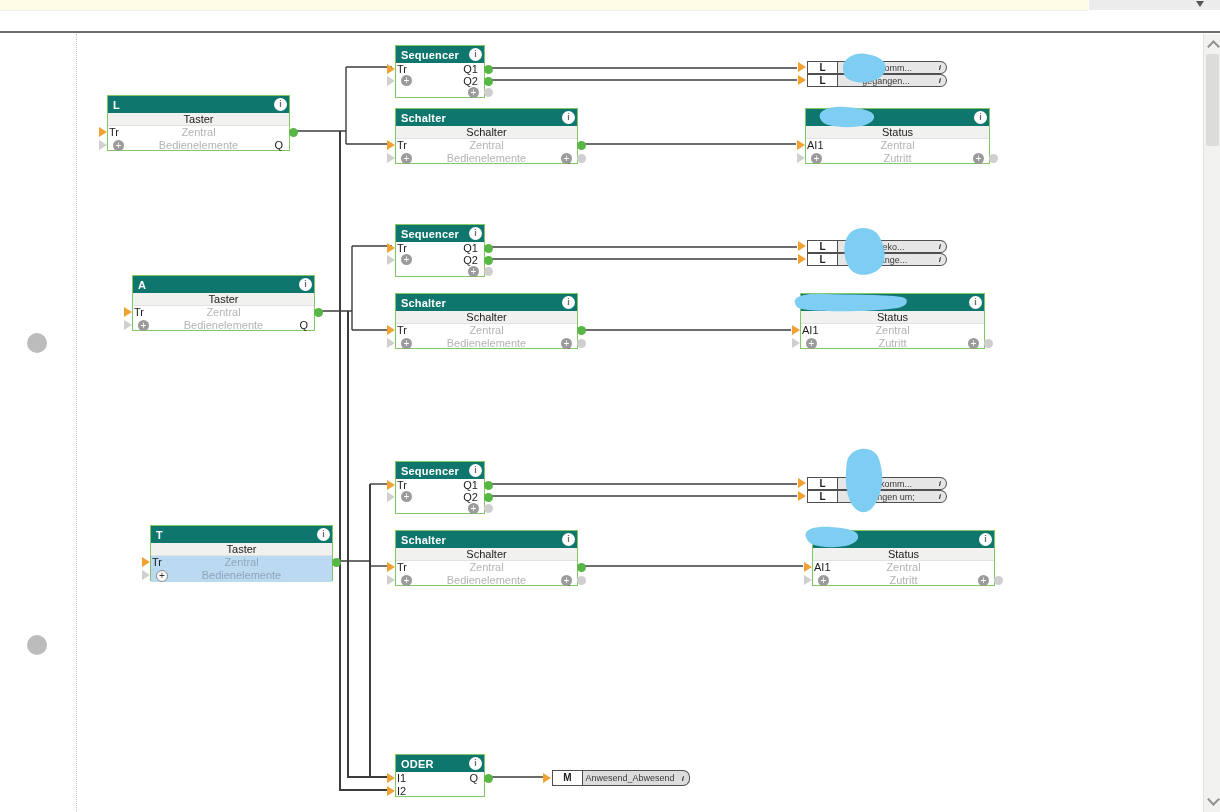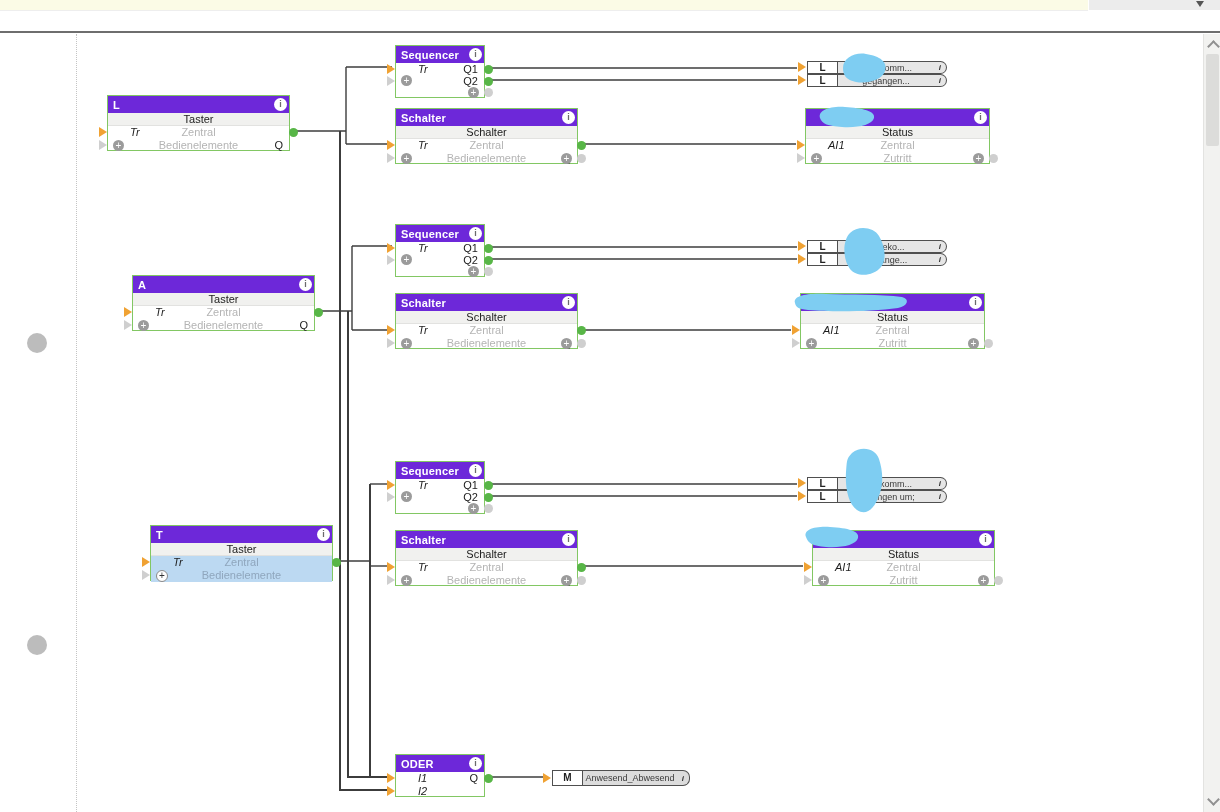--- a/index.html
+++ b/index.html
@@ -25,27 +25,27 @@
   .chev{position:absolute;width:7px;height:7px;border-left:2px solid #909090;border-top:2px solid #909090;}
   .chev.up{left:5px;top:8px;transform:rotate(45deg);}
   .chev.down{left:5px;bottom:8px;transform:rotate(225deg);}
 
   
   .dotline{position:absolute;left:76px;top:34px;height:778px;width:0;border-left:1px dotted #c4c4c4;}
   .pgdot{position:absolute;width:20px;height:20px;border-radius:50%;background:#bcbcbc;}
 
   
   .block{position:absolute;background:#fff;border:1px solid #82c763;font-size:11px;box-sizing:border-box;z-index:3;}
-  .hdr{height:17px;background:#6d28d9;color:#fff;display:flex;align-items:center;padding:0 2px 0 5px;box-sizing:border-box;}
+  .hdr{height:17px;background:#0f766e;color:#fff;display:flex;align-items:center;padding:0 2px 0 5px;box-sizing:border-box;}
   .hdr .tag{flex:1;font-weight:bold;font-size:11px;letter-spacing:.2px;}
   .info{width:13px;height:13px;background:#fff;border-radius:50%;color:#6b6b6b;font-size:9px;font-weight:bold;line-height:13px;text-align:center;flex:none;}
   .trow{height:13px;line-height:13px;background:#f1f1ef;border-bottom:1px solid #e2e2e0;text-align:center;color:#1c1c1c;box-sizing:border-box;}
   .row{height:13px;line-height:13px;position:relative;box-sizing:border-box;}
   .rowS{height:12px;line-height:12px;position:relative;box-sizing:border-box;}
-  .pl{position:absolute;left:22px;color:#1c1c1c;font-style:italic;}
+  .pl{position:absolute;left:1px;color:#1c1c1c;}
   .pr{position:absolute;right:6px;color:#1c1c1c;}
   .mid{display:block;text-align:center;color:#b4b4b4;}
   .plusc{position:absolute;width:11px;height:11px;border-radius:50%;background:#9b9b9b;color:#fff;font-size:10px;line-height:11px;text-align:center;top:1px;}
   .plusc.l{left:5px;} .plusc.r{right:5px;}
   .sel{background:#bcd9f2;}
   .sel .mid{color:#8fa6bd;}
   .sel .plusc{background:#fdfdfd;color:#333;border:1px solid #8a8a8a;width:10px;height:10px;line-height:10px;}
 
   
   .cin{position:absolute;left:-9px;width:0;height:0;border-top:5px solid transparent;border-bottom:5px solid transparent;border-left:8px solid #f0a233;}

